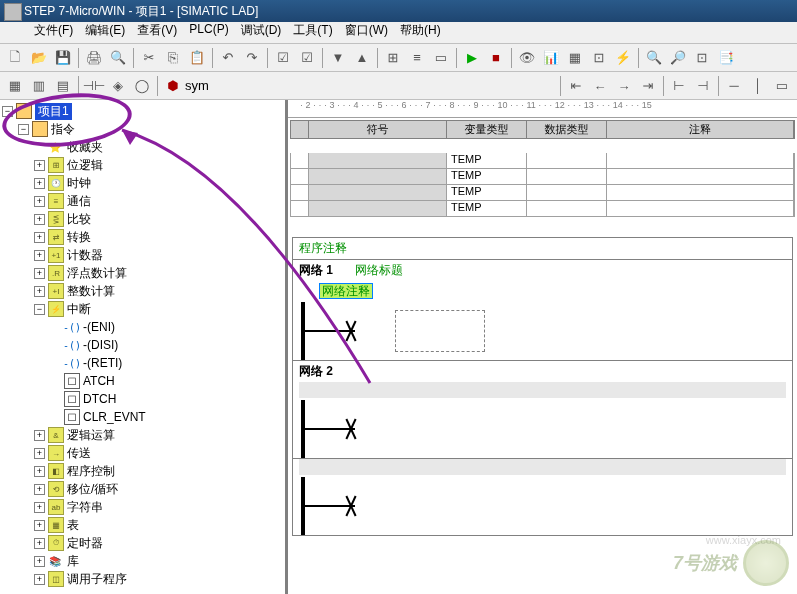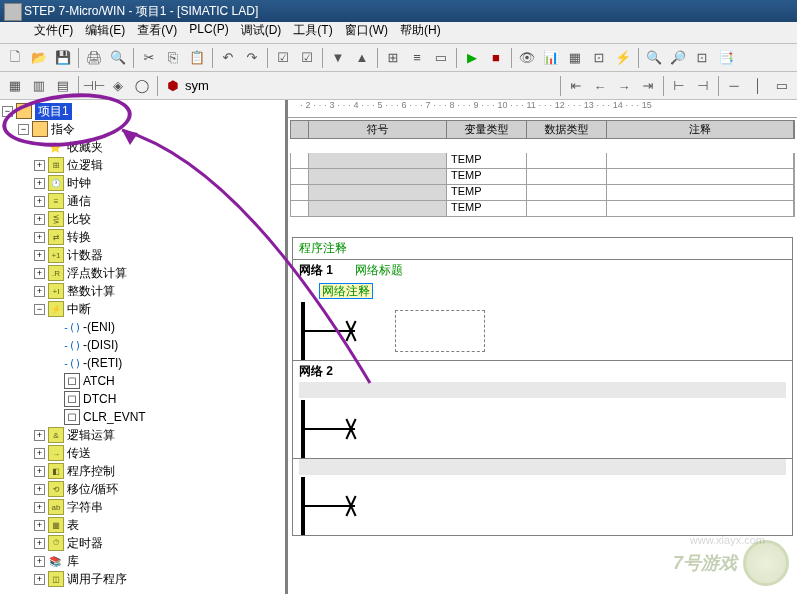--- a/index.html
+++ b/index.html
@@ -30,32 +30,32 @@
 .varrows{margin:14px 2px}
 .varrow{display:flex;height:16px;border-left:1px solid #a0a0a0;border-right:1px solid #a0a0a0;border-bottom:1px solid #a0a0a0}
 .varrow>div{border-right:1px solid #a0a0a0;padding:0 4px;font-size:11px}
 .varrow>div:nth-child(2){background:#d8d8d8}
 .ladder{margin:20px 4px 0 4px;border:1px solid #808080}
 .comment{border-bottom:1px solid #808080;padding:2px 6px;color:#009000}
 .network{border-bottom:1px solid #808080}
 .nethdr{padding:2px 6px}
 .nethdr b{color:#000}
 .netcomment{color:#009000;margin-left:20px;padding:0 2px}
-.netcomment.sel{background:#fef9c3;border:1px solid #0080ff}
+.netcomment.sel{background:#bef264;border:1px solid #0080ff}
 .rung{height:58px;position:relative;border-left:4px solid #000;margin-left:8px}
 .rung::before{content:"";position:absolute;left:0;top:28px;width:50px;height:2px;background:#000}
 .rung::after{content:"";position:absolute;left:45px;top:18px;width:2px;height:22px;background:#000;transform:rotate(25deg)}
 .rung .arr2{position:absolute;left:45px;top:18px;width:2px;height:22px;background:#000;transform:rotate(-25deg)}
 .dropzone{position:absolute;left:90px;top:8px;width:90px;height:42px;border:1px dashed #808080}
 .circle-annotation{position:absolute;left:2px;top:94px;width:130px;height:52px;border:4px solid #8a1f9e;border-radius:50%;pointer-events:none;transform:rotate(-6deg)}
 .arrow-svg{position:absolute;left:70px;top:115px;pointer-events:none}
 .watermark{position:absolute;right:8px;bottom:8px;opacity:.35;display:flex;align-items:center;gap:6px;pointer-events:none}
 .wm-logo{width:46px;height:46px;border:3px solid #7a9a3a;border-radius:50%;position:relative;background:radial-gradient(#c8d89a,#9ab060)}
 .wm-text{font-size:18px;font-weight:bold;font-style:italic;color:#5a7a2a}
-.wm-url{position:absolute;right:32px;bottom:48px;color:#b0b0b0;font-size:11px;opacity:.5}
+.wm-url{position:absolute;right:16px;bottom:48px;color:#b0b0b0;font-size:11px;opacity:.5}
 </style>
 </head>
 <body>
 
 <div class="titlebar">STEP 7-Micro/WIN - 项目1 - [SIMATIC LAD]</div>
 
 <div class="menubar">
   <span>文件(F)</span>
   <span>编辑(E)</span>
   <span>查看(V)</span>

